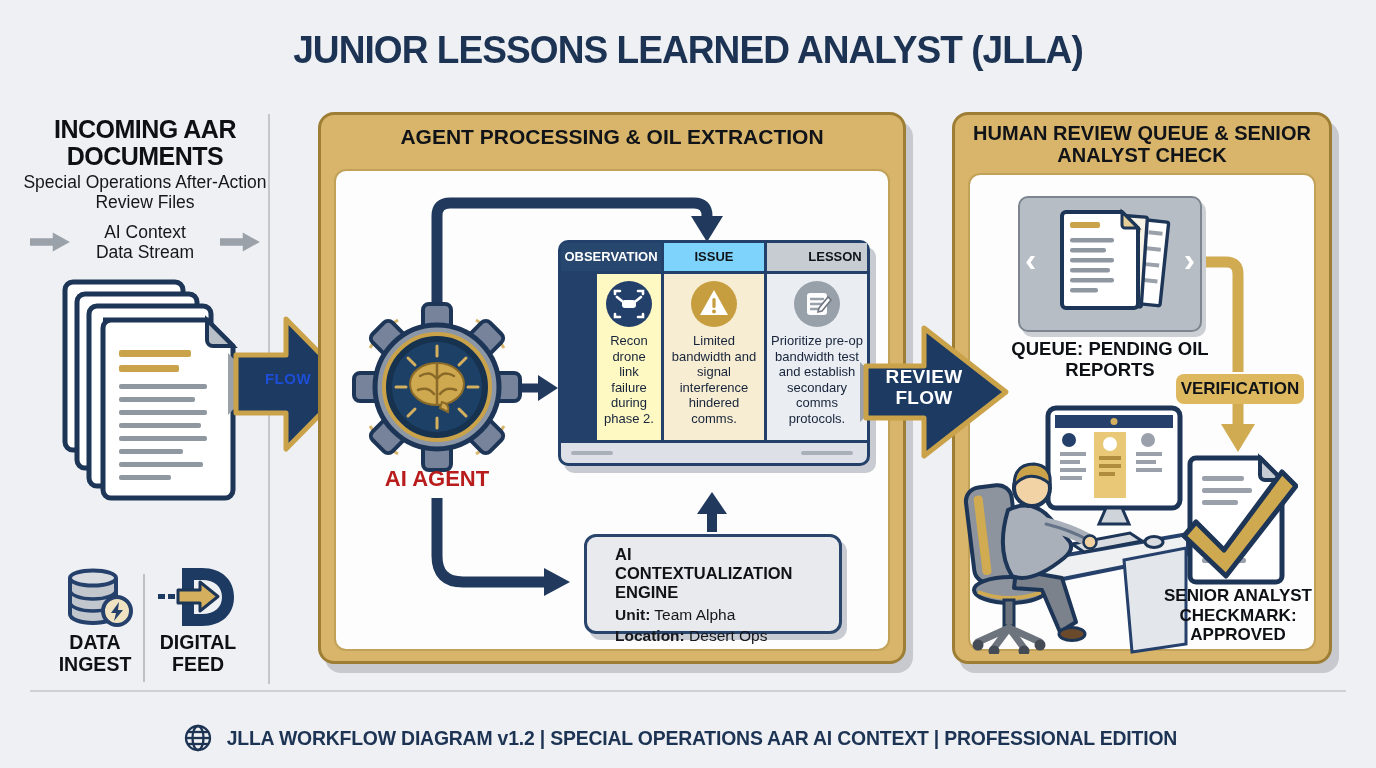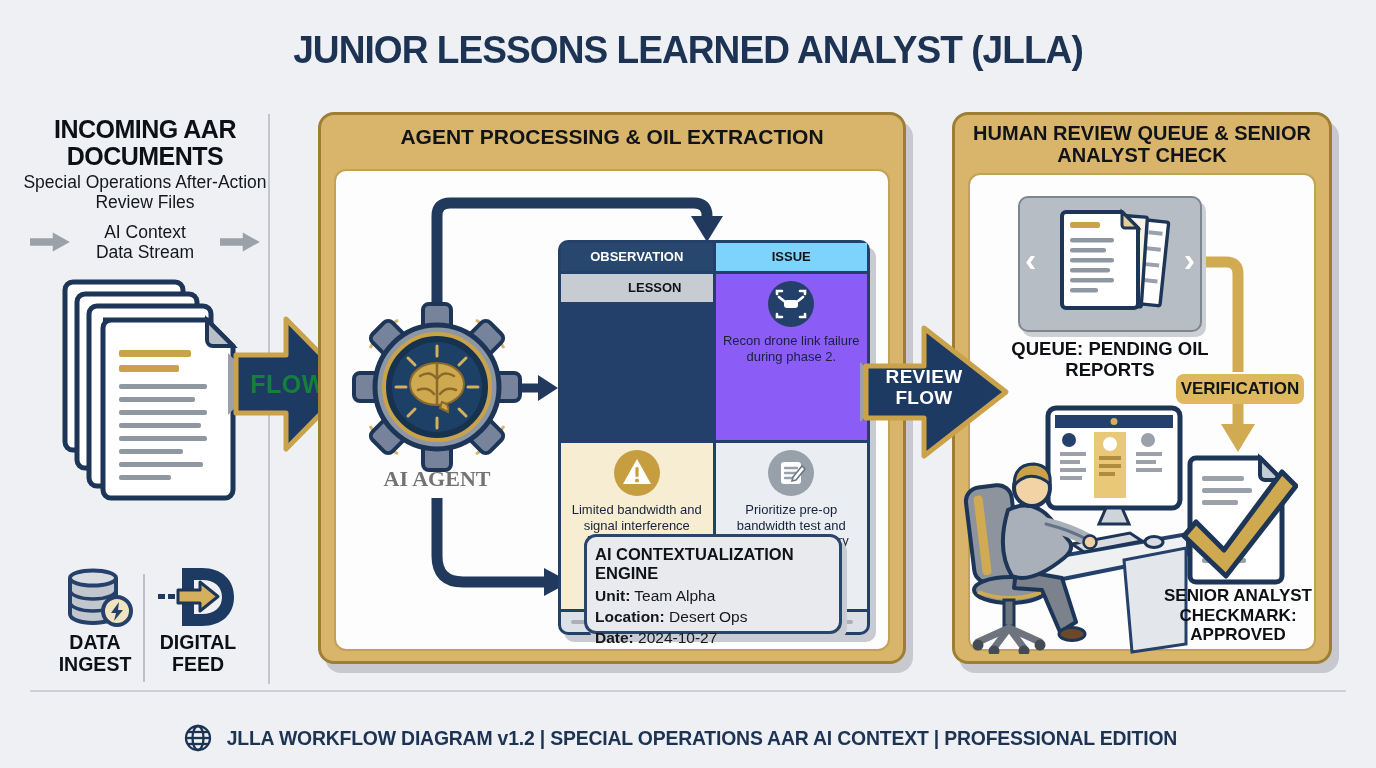--- a/index.html
+++ b/index.html
@@ -17,56 +17,56 @@
   }
   
   .inc-head { left:30px; top:116px; width:230px; font-size:25px; font-weight:800; line-height:1.08; letter-spacing:-.5px; color:#0d1014; }
   .inc-sub  { left:18px; top:172px; width:254px; font-size:17.5px; line-height:1.16; color:#14171c; }
   .stream-row { left:30px; top:222px; width:230px; display:flex; align-items:center; gap:24px; }
   .stream-txt { width:108px; font-size:17.5px; line-height:1.15; text-align:center; color:#14171c; }
   .divider-v { left:268px; top:114px; width:2px; height:570px; background:#c3c7cd; }
   .divider-v2 { left:143px; top:574px; width:2px; height:108px; background:#bcc1c7; }
 
   
-  .flow-label { left:248px; top:370px; width:80px; text-align:center; color:#15803d; font-size:25px; font-weight:800; letter-spacing:.5px; }
+  .flow-label { left:248px; top:370px; width:80px; text-align:center; color:#1d4ed8; font-size:15px; font-weight:800; letter-spacing:.5px; }
   .review-label { left:878px; top:366px; width:92px; text-align:center; color:#fff; font-size:19px; font-weight:800; line-height:1.12; letter-spacing:.3px; }
 
   
   .panel {
     background:#d9b56b; border:3px solid #9e7e35; border-radius:16px;
     box-shadow:7px 9px 0 rgba(125,130,140,.35);
   }
   .panel-mid { left:318px; top:112px; width:588px; height:552px; }
   .panel-right { left:952px; top:112px; width:380px; height:552px; }
   .panel-head { position:absolute; left:0; top:10px; width:100%; text-align:center; font-size:21px; font-weight:800; color:#101317; line-height:1.1; }
   .panel-head.two { top:7px; font-size:20px; padding:0 6px; }
   .panel-inner { position:absolute; background:#fdfdfd; border:2px solid #c2a159; border-radius:12px; }
   .inner-mid { left:13px; top:54px; width:556px; height:482px; }
   .inner-right { left:13px; top:58px; width:348px; height:478px; }
 
-  .agent-label { left:352px; top:466px; width:170px; text-align:center; font-size:22px; font-weight:800; color:#737373;font-family:Liberation Serif, serif; }
+  .agent-label { left:352px; top:466px; width:170px; text-align:center; font-size:22px; font-weight:800; color:#b91c1c; }
 
   
   .oil-table { left:558px; top:240px; width:312px; background:#23406b; border-radius:10px; padding:3px; box-shadow:6px 7px 0 #c8ccd2; }
   .tbl-title { height:30px; line-height:30px; text-align:center; color:#fff; font-size:17px; font-weight:800; letter-spacing:.4px; }
-  .tbl-grid { display:grid; grid-template-columns:1fr 1fr; gap:3px; }
+  .tbl-grid { display:grid; grid-template-columns:1fr 1fr 1fr; gap:3px; }
   .tbl-col-h { height:28px; line-height:28px; text-align:center; font-size:13px; font-weight:800; }
   .col-obs { background:#27476f; color:#fff; }
   .col-issue { background:#7dd3fc; color:#101317; }
   .col-lesson { background:#c7ccd3; color:#101317;padding-left:36px; }
   .tbl-cell { height:166px; padding:6px 4px 4px; font-size:13px; line-height:1.2; text-align:center; color:#16233a; }
-  .cell-a { background:#8b5cf6; } .cell-b { background:#f7edd2; } .cell-c { background:#eaedf1; }
+  .cell-a { background:#fef9c3;margin-left:36px; } .cell-b { background:#f7edd2; } .cell-c { background:#eaedf1; }
   .cell-icon { display:flex; justify-content:center; margin-bottom:5px; }
   .tbl-footer { height:20px; margin-top:3px; background:#dde1e7; border-radius:0 0 7px 7px; position:relative; }
   .tbl-footer span { position:absolute; top:8px; height:4px; background:#aab0b8; border-radius:2px; }
   .tbl-footer .fa { left:10px; width:42px; } .tbl-footer .fb { right:14px; width:52px; }
 
   
   .engine { left:584px; top:534px; width:258px; height:100px; background:#e8eaed; border:3px solid #2a456b;
-            border-radius:12px; box-shadow:5px 6px 0 #c8ccd2; padding:8px 8px; }
+            border-radius:12px; box-shadow:5px 6px 0 #c8ccd2; padding:8px 28px; }
   .engine-title { font-size:16.5px; font-weight:800; color:#0f1217; margin-bottom:3px; }
   .eng-line { font-size:15.5px; line-height:1.34; color:#14171c; }
   .eng-line b { font-weight:800; }
 
   
   .queue-box { left:1018px; top:196px; width:184px; height:136px; background:#b7bdc5; border:2px solid #7d8590;
                border-radius:10px; box-shadow:4px 5px 0 #ccd0d5; }
   .chev { position:absolute; top:44px; color:#fff; font-size:34px; font-weight:700; line-height:1; }
   .chev-l { left:5px; } .chev-r { right:5px; }
   .queue-label { left:1010px; top:338px; width:200px; text-align:center; font-size:18.5px; font-weight:800; line-height:1.15; color:#0d1014; }
@@ -272,21 +272,20 @@
     <div class="tbl-footer">
         <span class="fa"></span>
         <span class="fb"></span>
       </div>
   </div>
 
   <div class="abs engine">
     <div class="engine-title">AI CONTEXTUALIZATION ENGINE</div>
     <div class="eng-line"><b>Unit:</b> <span>Team Alpha</span></div>
     <div class="eng-line"><b>Location:</b> <span>Desert Ops</span></div>
-    <div class="eng-line"><b>Date:</b> <span>2024-10-27</span></div>
   </div>
 
   <svg class="abs" style="left:860px; top:320px;" width="152" height="144" viewBox="0 0 152 144">
     <polygon points="0,42 30,72 0,102" fill="#9aa1a9"></polygon>
     <polygon points="6,46 64,46 64,8 146,72 64,136 64,98 6,98" fill="#1d3a63" stroke="#c9a24a" stroke-width="5" stroke-linejoin="round"></polygon>
   </svg>
   <div class="abs review-label">REVIEW FLOW</div>
 
   <div class="abs queue-box">
     <span class="chev chev-l">‹</span>

